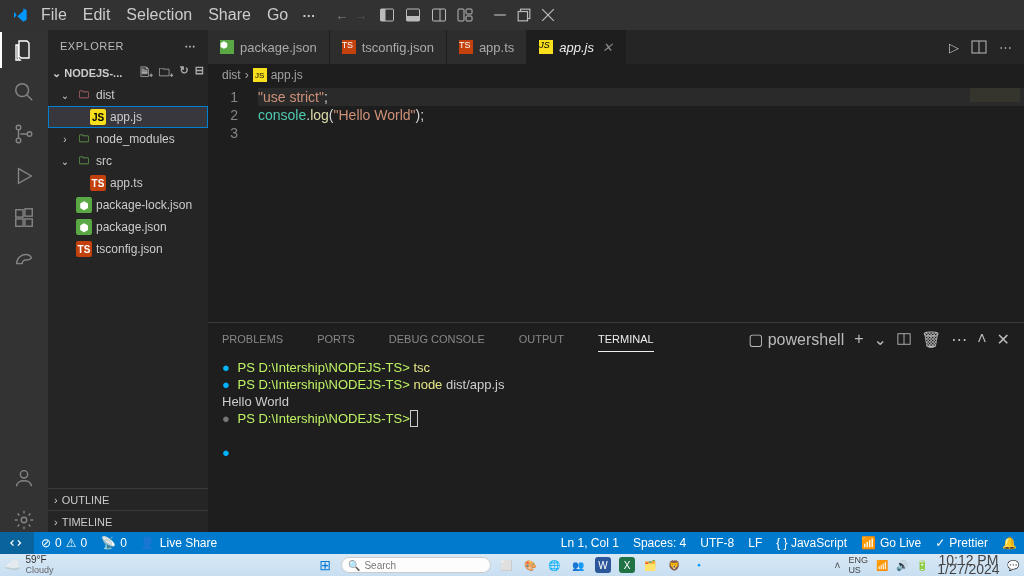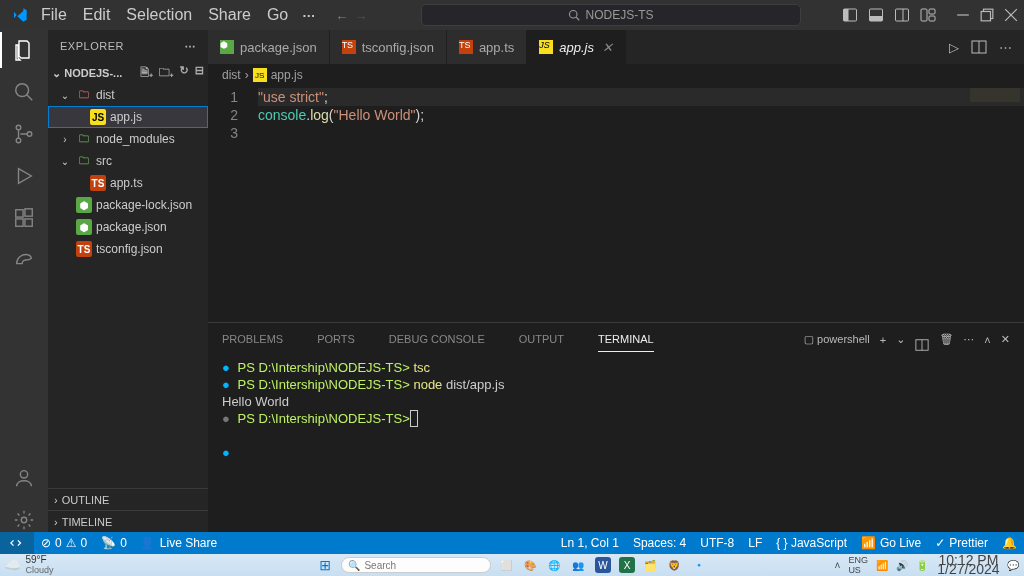--- a/index.html
+++ b/index.html
@@ -50,21 +50,21 @@
 .code{flex:1;padding-top:2px;white-space:pre}
 .code .ln{height:18px}
 .code .hl{background:#2a2a2a;width:100%}
 .s{color:#ce9178}.fn{color:#dcdcaa}.pn{color:#d4d4d4}
 .c-console{color:#4ec9b0}
 .panel{height:210px;border-top:1px solid #3a3a3a;display:flex;flex-direction:column;background:#1e1e1e}
 .ptabs{height:32px;display:flex;align-items:center;padding:0 14px;gap:34px;font-size:11px;color:#888}
 .ptabs span{cursor:pointer;padding:6px 0}
 .ptabs span.active{color:#eee;border-bottom:1px solid #eee}
 .ptabs .spacer{flex:1}
-.ptools{display:flex;align-items:flex-end;gap:10px;color:#bbb;font-size:11px}
+.ptools{display:flex;align-items:center;gap:10px;color:#bbb;font-size:16px}
 .term{flex:1;padding:4px 14px;font-family:Consolas,monospace;font-size:13px;line-height:17px;color:#ccc}
 .term .dot{color:#00b4ff;margin-right:4px}
 .term .dot.g{color:#777}
 .term .path{color:#bef264}
 .term .cmd{color:#e6e686}
 .statusbar{height:22px;background:#007acc;display:flex;align-items:center;color:#fff;font-size:12px}
 .statusbar .remote{width:34px;height:22px;background:#09639c;display:flex;align-items:center;justify-content:center}
 .statusbar .sitem{padding:0 7px;display:flex;align-items:center;gap:4px;cursor:pointer}
 .statusbar .spacer{flex:1}
 .taskbar{height:22px;background:linear-gradient(#d8e8f5,#c8dff2);display:flex;align-items:center;padding:0 4px;font-size:10px;color:#333;position:relative}
@@ -95,29 +95,20 @@
       <span>Edit</span>
       <span>Selection</span>
       <span>Share</span>
       <span>Go</span>
     </div>
   <span class="ellip">⋯</span>
   <div class="navarr">
     <span>←</span>
     <span>→</span>
   </div>
-  <div class="search-ctr">
-    <div class="searchbox">
-      <svg width="12" height="12" viewBox="0 0 16 16">
-          <circle cx="7" cy="7" r="5" fill="none" stroke="#999" stroke-width="1.5"></circle>
-          <line x1="11" y1="11" x2="15" y2="15" stroke="#999" stroke-width="1.5"></line>
-        </svg>
-      <span>NODEJS-TS</span>
-    </div>
-  </div>
   <div class="layouts">
     <svg width="16" height="16" viewBox="0 0 16 16">
         <rect x="1.5" y="2" width="13" height="12" rx="1" fill="none" stroke="#bbb"></rect>
         <rect x="1.5" y="2" width="5" height="12" fill="#bbb"></rect>
       </svg>
     <svg width="16" height="16" viewBox="0 0 16 16">
         <rect x="1.5" y="2" width="13" height="12" rx="1" fill="none" stroke="#bbb"></rect>
         <rect x="1.5" y="9" width="13" height="5" fill="#bbb"></rect>
       </svg>
     <svg width="16" height="16" viewBox="0 0 16 16">

